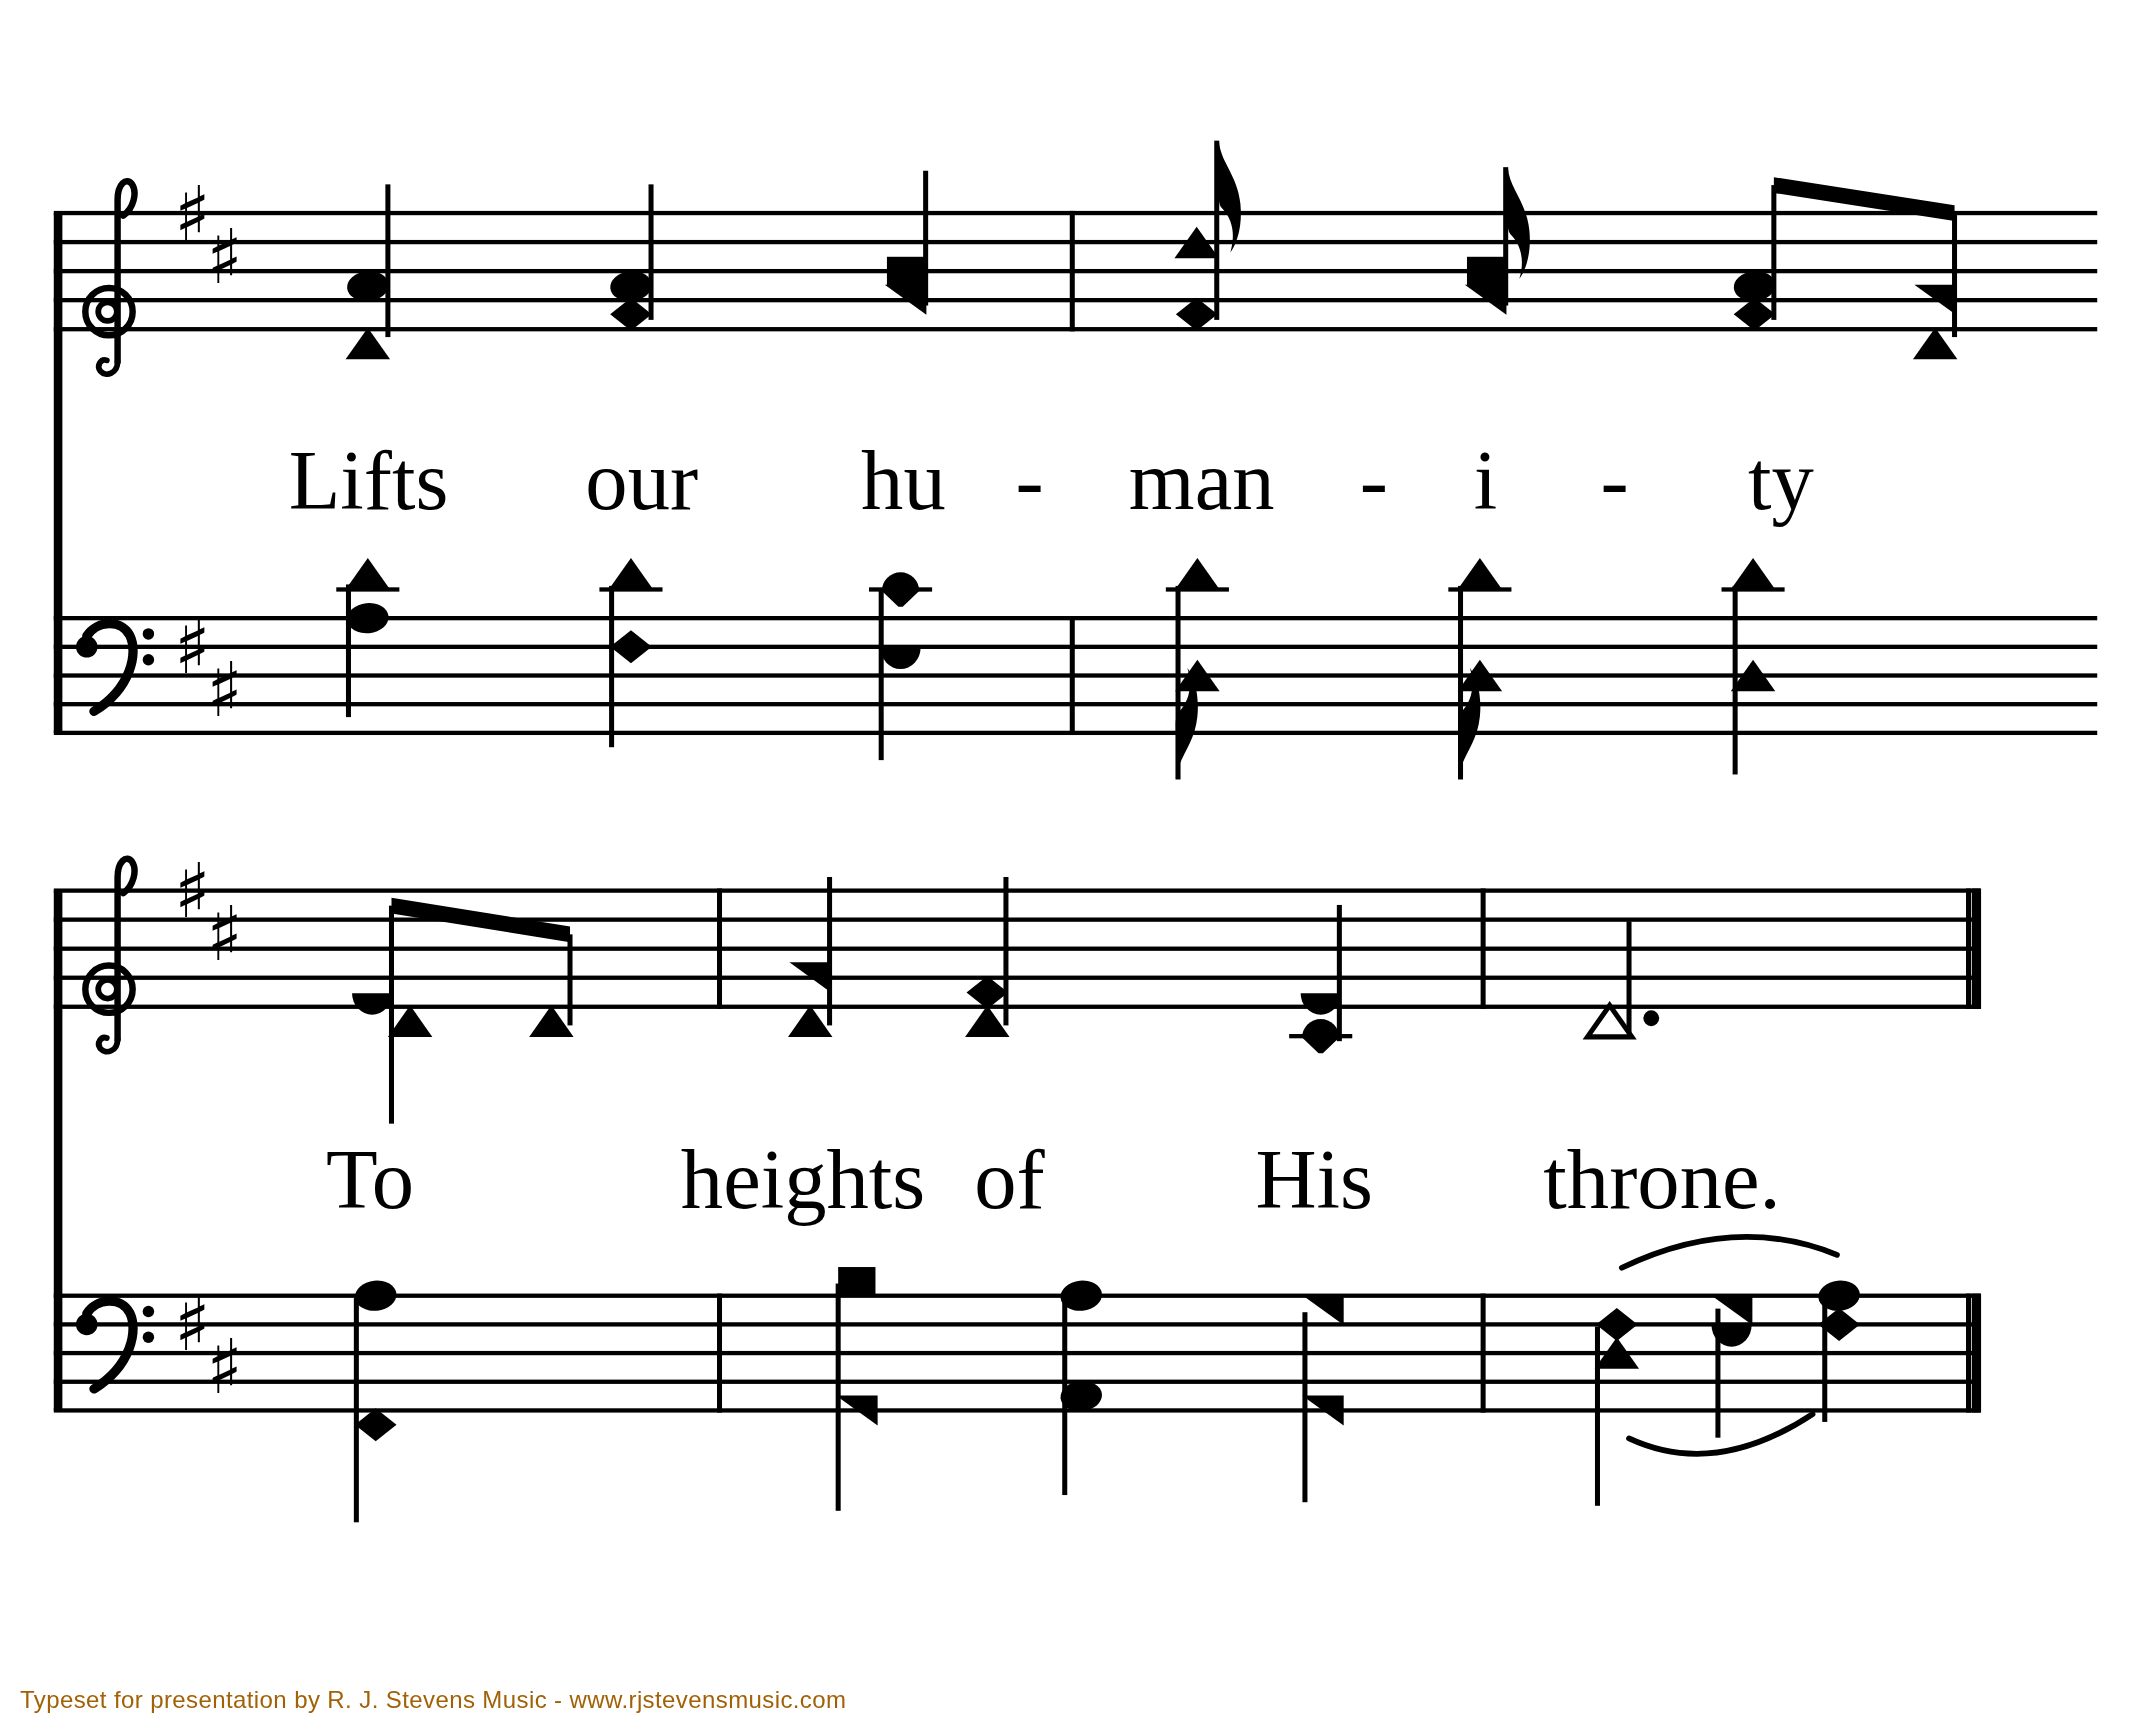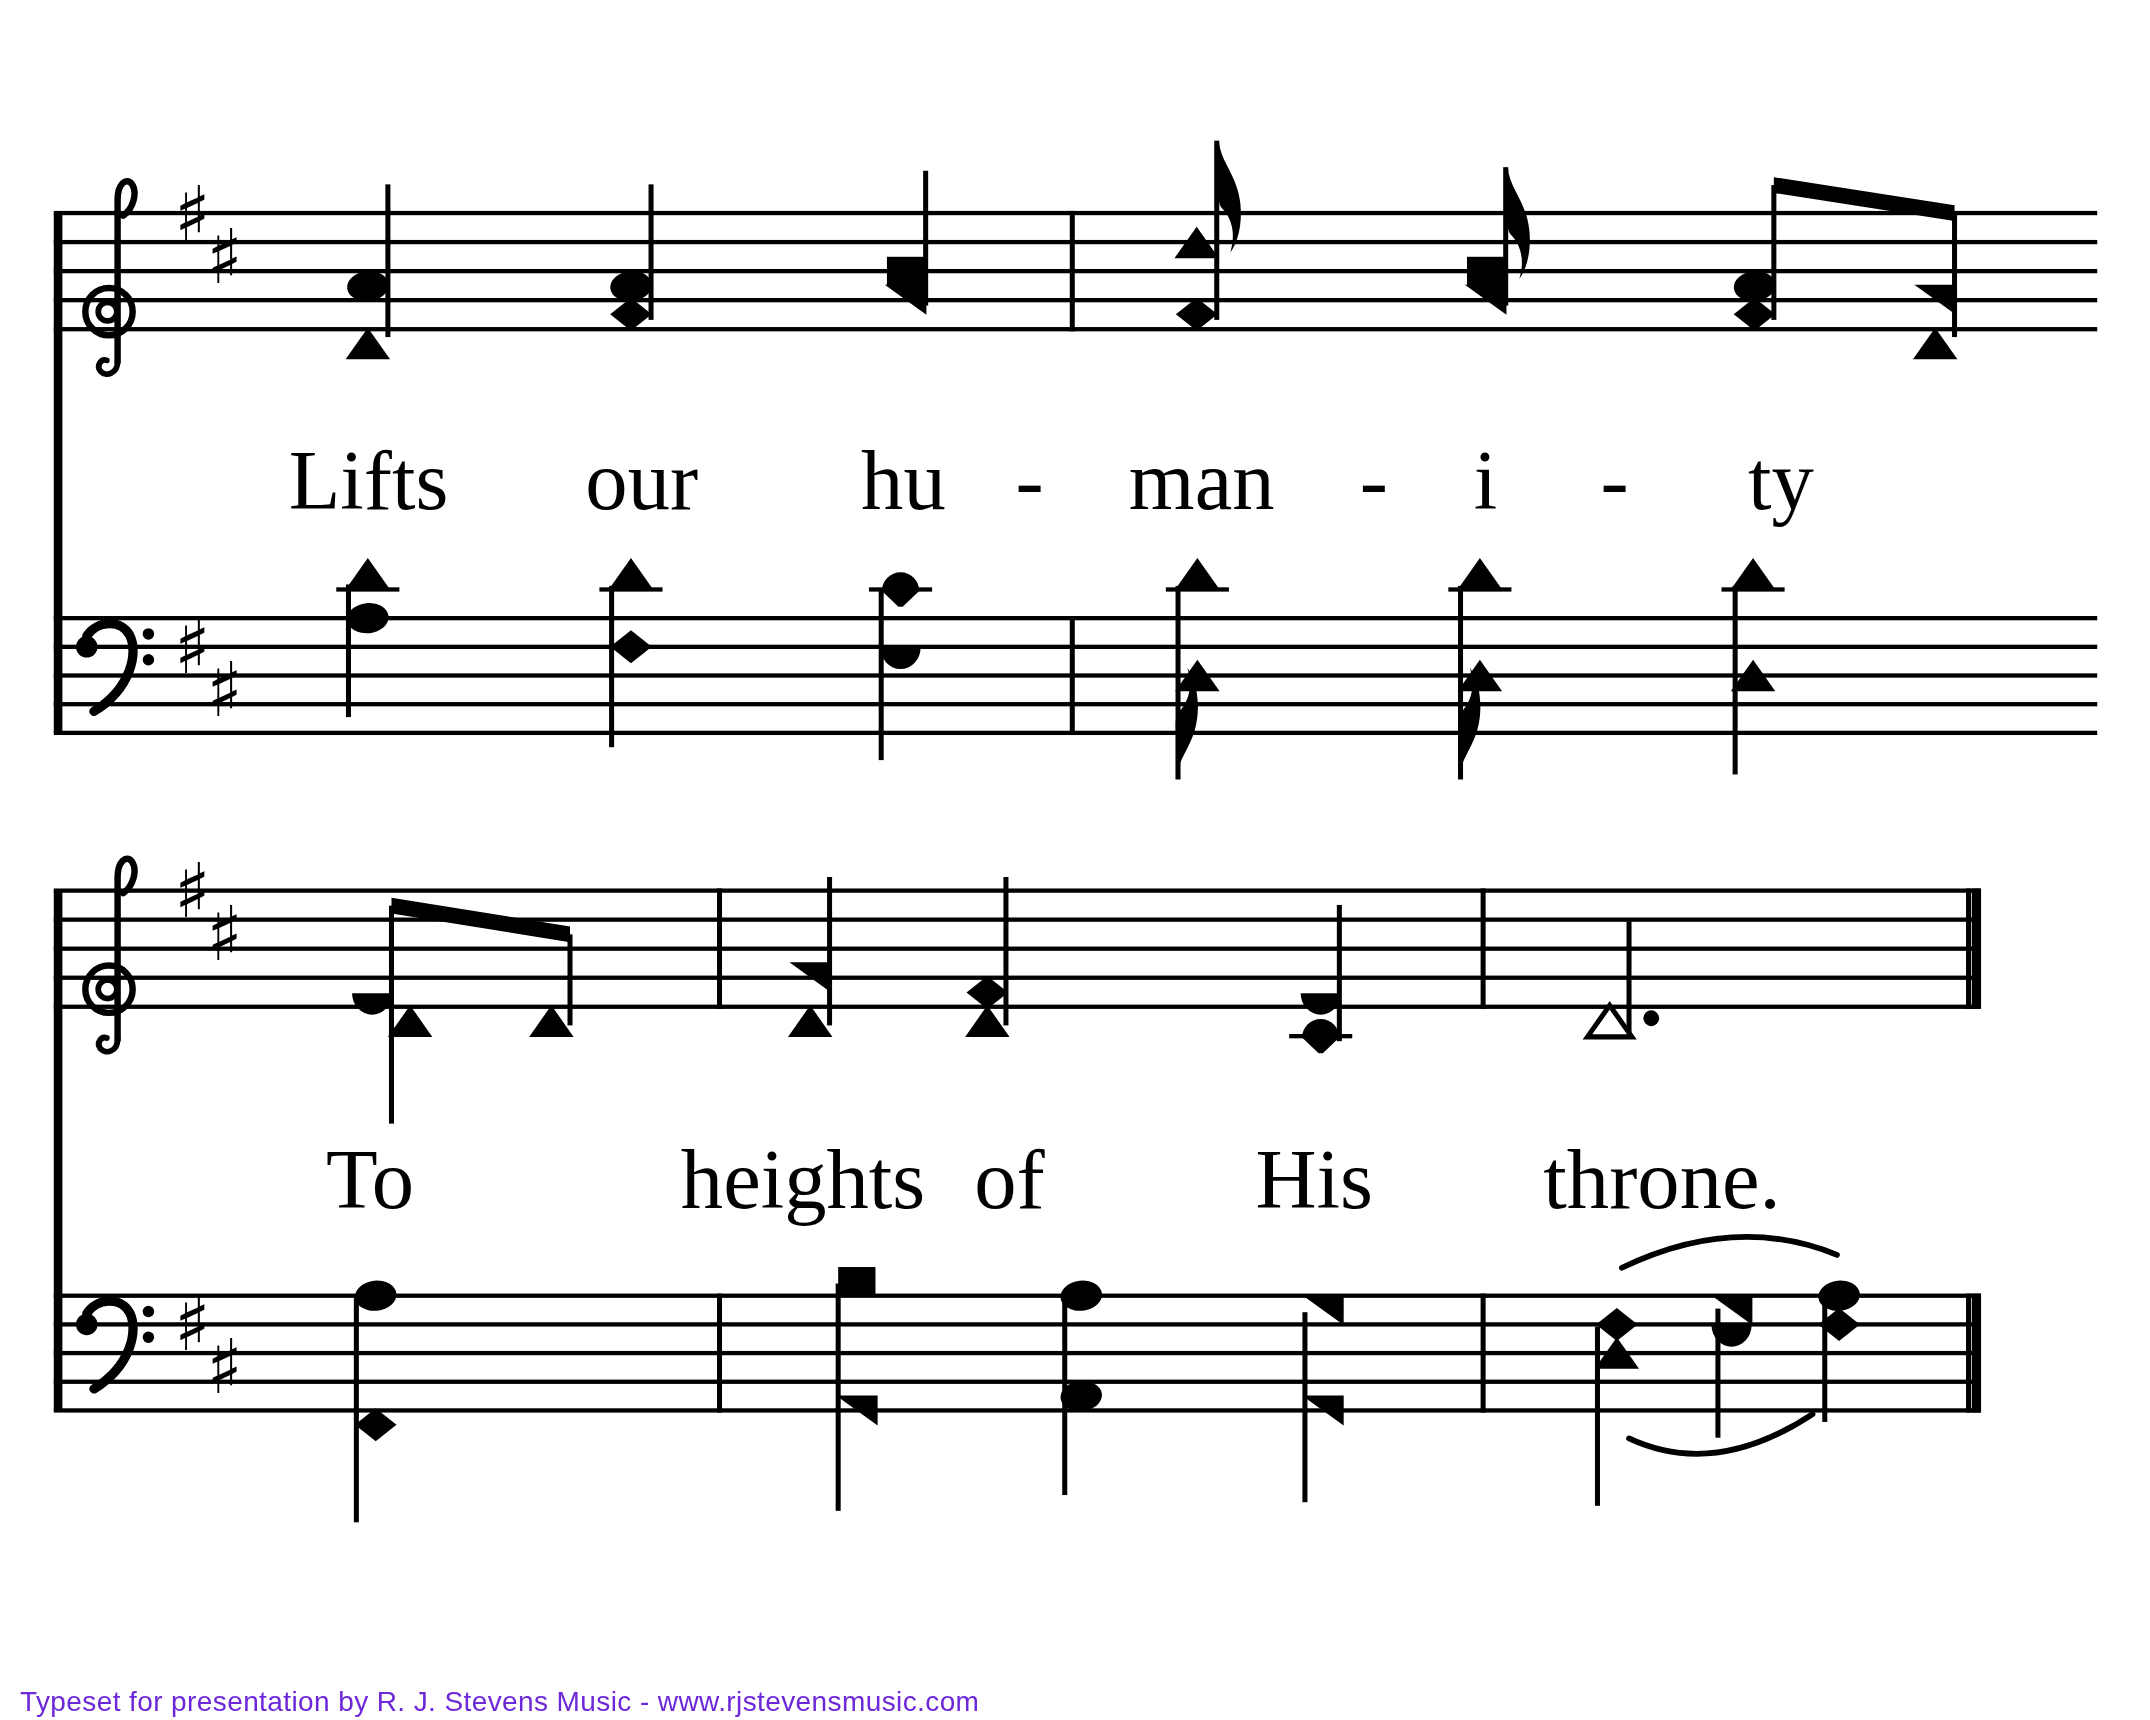--- a/index.html
+++ b/index.html
@@ -1,19 +1,19 @@
 <!DOCTYPE html>
 <html style="font-size:11.5px"><head>
 <meta charset="utf-8">
 <style>
   html,body{margin:0;padding:0;background:#fff;}
   body{width:2151px;height:1721px;position:relative;font-family:"Liberation Serif",serif;}
   #score{position:absolute;left:0;top:0;}
   .footer{position:absolute;left:20px;top:1686px;font-family:"Liberation Sans",sans-serif;
-          font-size:28px;color:#6d28d9;letter-spacing:0.4px;}
+          font-size:24px;color:#a16207;letter-spacing:0.4px;}
 </style>
 </head>
 <body>
 
 <svg id="score" width="2151" height="1721" viewBox="0 0 3000 2400" xmlns="http://www.w3.org/2000/svg">
     <rect x="75" y="297" width="12" height="725" fill="#000000"></rect>
     <rect x="75" y="294" width="2850" height="6" fill="#000000"></rect>
     <rect x="75" y="334.5" width="2850" height="6" fill="#000000"></rect>
     <rect x="75" y="375" width="2850" height="6" fill="#000000"></rect>
     <rect x="75" y="415.5" width="2850" height="6" fill="#000000"></rect>

